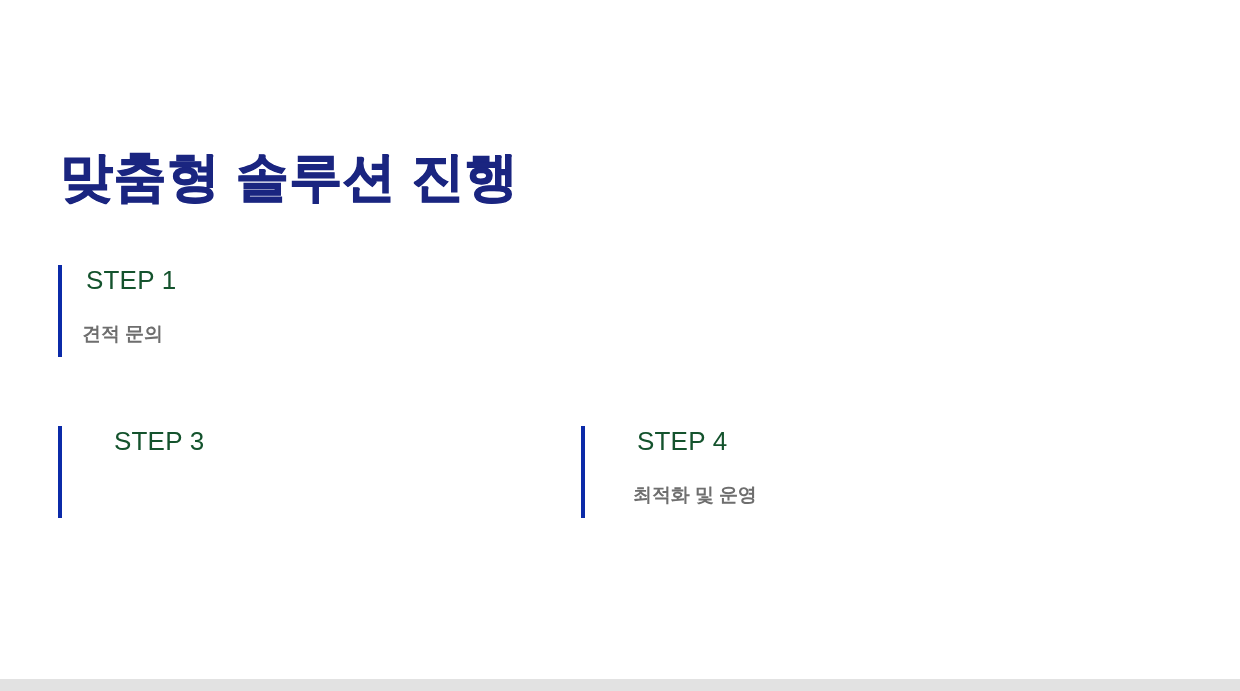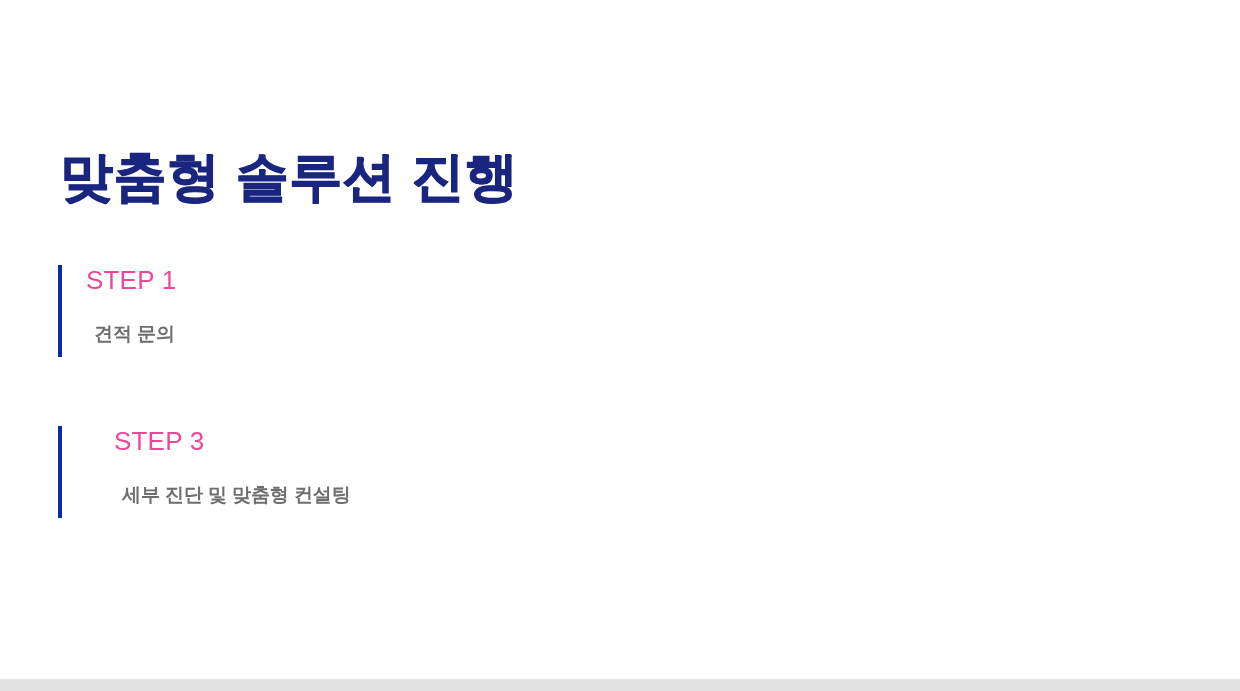--- a/index.html
+++ b/index.html
@@ -60,29 +60,29 @@
 
   .step-card.col-1 { left: 58px; }
   .step-card.col-2 { left: 581px; }
   .step-card.row-1 { top: 265px; }
   .step-card.row-2 { top: 426px; padding-left: 48px; }
 
   .step-label {
     font-size: 26px;
     line-height: 30px;
     font-weight: 500;
-    color: #ec4899;
+    color: #14532d;
     letter-spacing: 0.2px;
     white-space: nowrap;
     margin-left: 4px;
   }
 
   .step-desc {
     margin-top: 26px;
-    margin-left: 12px;
+    margin-left: 0px;
     font-size: 19px;
     line-height: 26px;
     font-weight: 600;
     color: #6e6e6e;
     letter-spacing: -0.1px;
     white-space: nowrap;
   }
 
   
   .bottom-band {
@@ -104,21 +104,24 @@
   <div class="steps-grid">
 
     <div class="step-card col-1 row-1">
       <div class="step-label">STEP 1</div>
       <div class="step-desc">견적 문의</div>
     </div>
 
 
     <div class="step-card col-1 row-2">
       <div class="step-label">STEP 3</div>
-      <div class="step-desc">세부 진단 및 맞춤형 컨설팅</div>
     </div>
 
+    <div class="step-card col-2 row-2">
+      <div class="step-label">STEP 4</div>
+      <div class="step-desc">최적화 및 운영</div>
+    </div>
 
   </div>
 
   <div class="bottom-band"></div>
 
 </div>
 
 </body></html>

